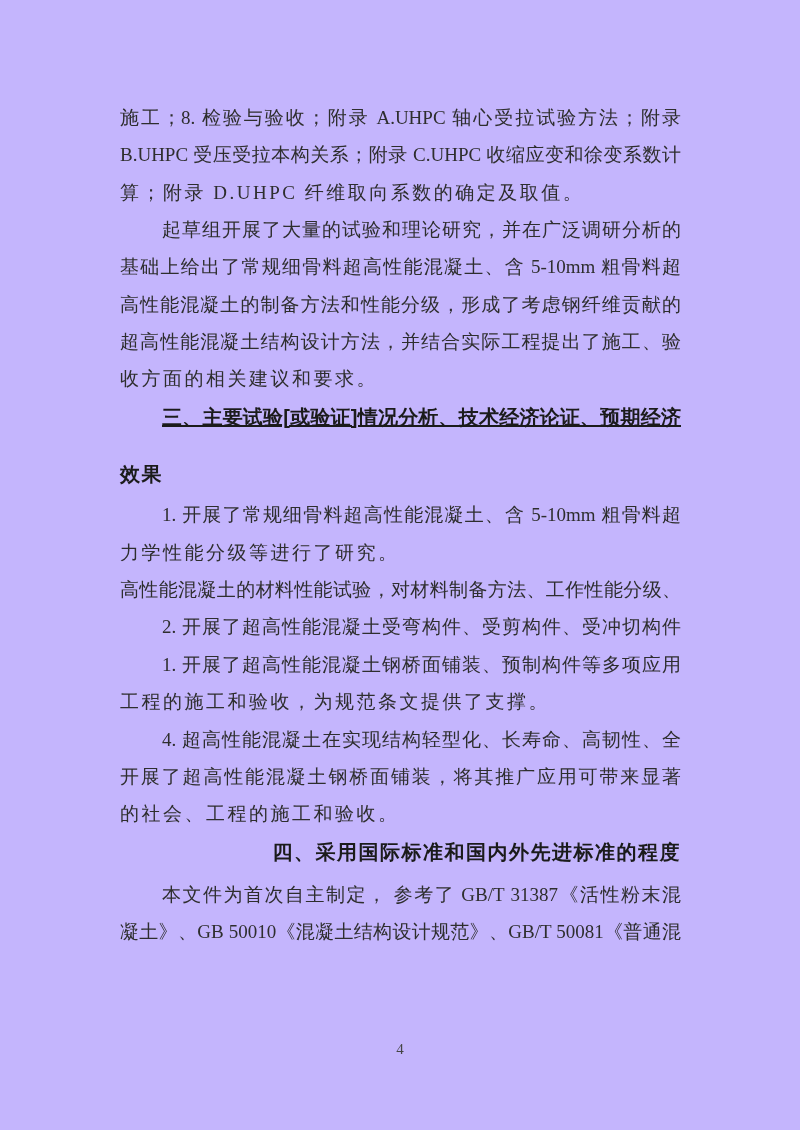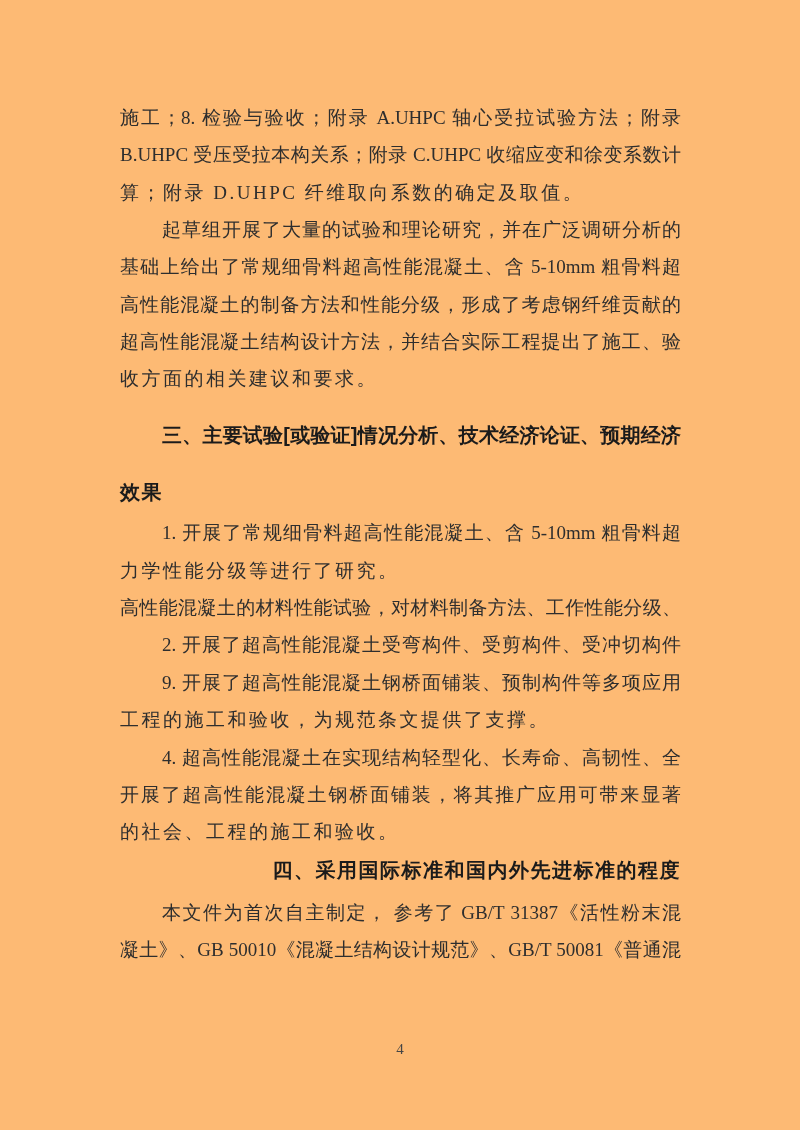--- a/index.html
+++ b/index.html
@@ -11,21 +11,21 @@
     position: relative;
     width: 800px;
     height: 1130px;
     overflow: hidden;
     font-family: "Liberation Serif", "DejaVu Serif", serif;
     color: #2e2e2e;
   }
   .page {
     width: 800px;
     height: 1130px;
-    background: #fdba74;
+    background: #c4b5fd;
     position: relative;
   }
   .content {
     padding: 99px 119px 0 120px; 
   }
   .ln {
     height: 37.35px;
     line-height: 37.35px;
     font-size: 19px;
     letter-spacing: 2.5px;
@@ -42,21 +42,21 @@
   .ind { text-indent: 42px; }
   
   .hd {
     font-family: "Liberation Sans", "DejaVu Sans", sans-serif;
     font-weight: 700;
     font-size: 20px;
     color: #1b1b1b;
     letter-spacing: 1.5px;
   }
   .hd.jst { letter-spacing: 0; }
-  .mt2 { margin-top: 19px; }
+  .mt2 { margin-top: 1px; text-decoration: underline; }
   .mb3 { margin-bottom: 3px; margin-top: 20px; }
   .mt1 { margin-top: 1px; text-align: right; }
   .mb5 { margin-bottom: 5px; }
   .footer {
     position: absolute;
     top: 1041px;
     left: 0;
     right: 0;
     text-align: center;
     font-size: 15px;
@@ -76,21 +76,21 @@
     <div class="ln jst">基础上给出了常规细骨料超高性能混凝土、含 5-10mm 粗骨料超</div>
     <div class="ln jst">高性能混凝土的制备方法和性能分级，形成了考虑钢纤维贡献的</div>
     <div class="ln jst">超高性能混凝土结构设计方法，并结合实际工程提出了施工、验</div>
     <div class="ln">收方面的相关建议和要求。</div>
     <div class="ln hd ind jst mt2">三、主要试验[或验证]情况分析、技术经济论证、预期经济</div>
     <div class="ln hd mb3">效果</div>
     <div class="ln ind jst">1. 开展了常规细骨料超高性能混凝土、含 5-10mm 粗骨料超</div>
     <div class="ln">力学性能分级等进行了研究。</div>
     <div class="ln jst">高性能混凝土的材料性能试验，对材料制备方法、工作性能分级、</div>
     <div class="ln ind jst">2. 开展了超高性能混凝土受弯构件、受剪构件、受冲切构件</div>
-    <div class="ln ind jst">9. 开展了超高性能混凝土钢桥面铺装、预制构件等多项应用</div>
+    <div class="ln ind jst">1. 开展了超高性能混凝土钢桥面铺装、预制构件等多项应用</div>
     <div class="ln">工程的施工和验收，为规范条文提供了支撑。</div>
     <div class="ln ind jst">4. 超高性能混凝土在实现结构轻型化、长寿命、高韧性、全</div>
     <div class="ln jst">开展了超高性能混凝土钢桥面铺装，将其推广应用可带来显著</div>
     <div class="ln">的社会、工程的施工和验收。</div>
     <div class="ln hd ind mt1 mb5">四、采用国际标准和国内外先进标准的程度</div>
     <div class="ln ind jst">本文件为首次自主制定， 参考了 GB/T 31387《活性粉末混</div>
     <div class="ln jst">凝土》、GB 50010《混凝土结构设计规范》、GB/T 50081《普通混</div>
   </div>
 
   <div class="footer">

